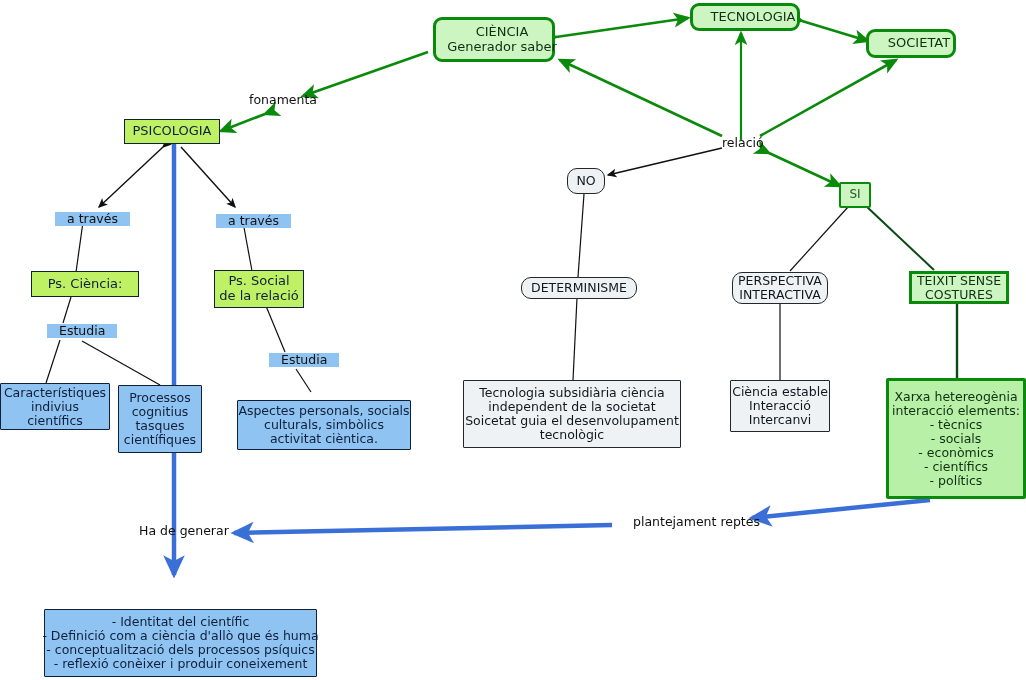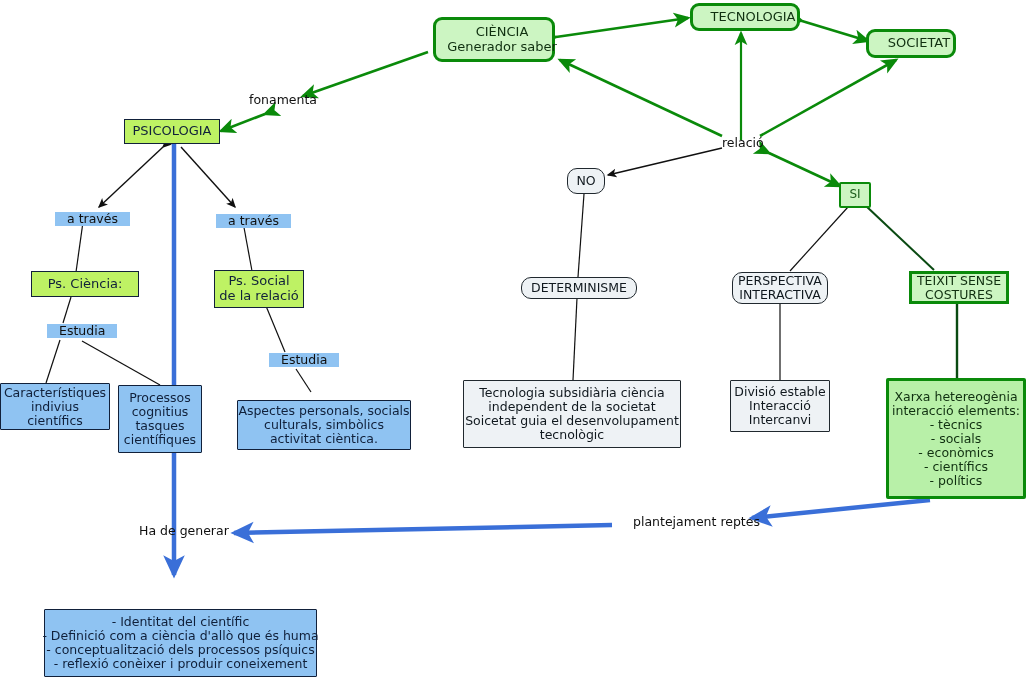--- a/index.html
+++ b/index.html
@@ -258,21 +258,21 @@
 
   <div class="node n-blue-sq" style="left:237px; top:400px; width:174px; height:50px;">Aspectes personals, socials
 culturals, simbòlics
 activitat cièntica.</div>
 
   <div class="node n-white-sq" style="left:463px; top:380px; width:218px; height:68px;">Tecnologia subsidiària ciència
 independent de la societat
 Soicetat guia el desenvolupament
 tecnològic</div>
 
-  <div class="node n-white-sq" style="left:730px; top:380px; width:100px; height:52px;">Divisió estable
+  <div class="node n-white-sq" style="left:730px; top:380px; width:100px; height:52px;">Ciència estable
 Interacció
 Intercanvi</div>
 
   <div class="node n-green-sq" style="left:886px; top:378px; width:140px; height:121px;">Xarxa hetereogènia
 interacció elements:
 - tècnics
 - socials
 - econòmics
 - científics
 - polítics</div>

